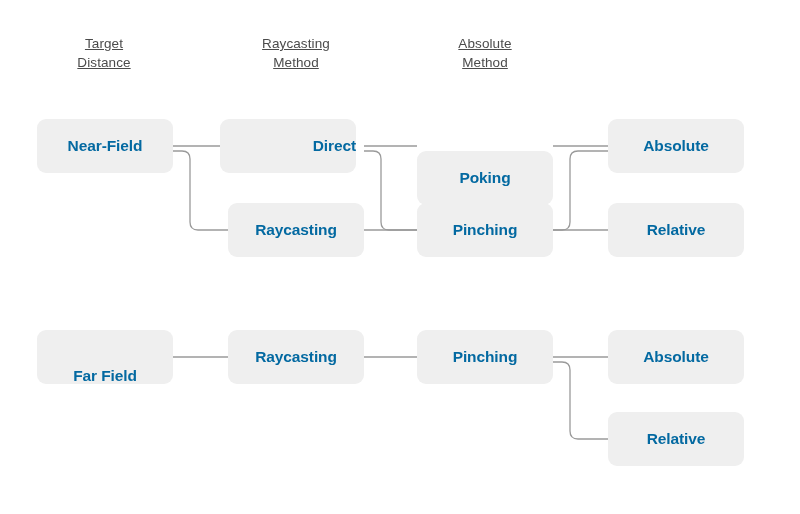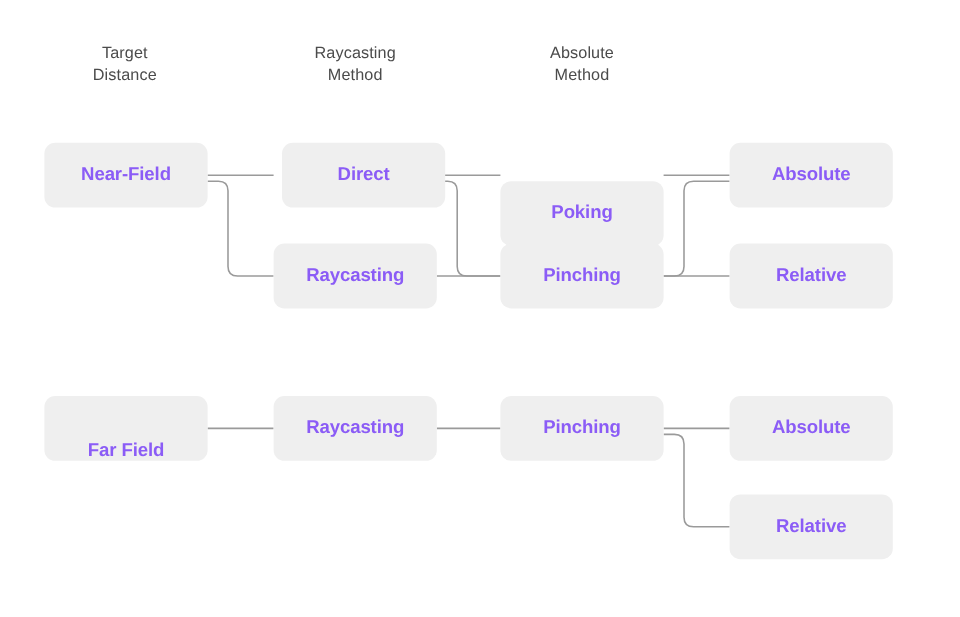--- a/index.html
+++ b/index.html
@@ -28,38 +28,39 @@
   .col-header {
     position: absolute;
     width: 190px;
     text-align: center;
     font-size: 13.5px;
     line-height: 19px;
     color: #4b4b4b;
     font-weight: 400;
     white-space: pre-line;
     letter-spacing: 0.1px;
+    text-decoration: underline;
   }
 
   
   .node {
     position: absolute;
     width: 136px;
     height: 54px;
     background: #efefef;
     border-radius: 9px;
     display: flex;
     align-items: center;
     justify-content: center;
     box-sizing: border-box;
   }
   .node-label {
     font-size: 15.5px;
     font-weight: 700;
-    color: #8b5cf6;
+    color: #0369a1;
     letter-spacing: -0.1px;
     text-align: center;
     line-height: 1.1;
   }
 
   
   #connector-layer {
     position: absolute;
     left: 0;
     top: 0;
@@ -108,21 +109,21 @@
     <path d="M364,357 L417,357"></path>
 
     <path d="M553,357 L608,357"></path>
 
     <path d="M553,362 L562,362 Q570,362 570,370 L570,431 Q570,439 578,439 L608,439"></path>
   </svg>
 
   <div class="node" style="left:37px; top:119px;">
     <span class="node-label">Near-Field</span>
   </div>
-  <div class="node" style="left:235px; top:119px;">
+  <div class="node" style="left:220px; top:119px;justify-content:flex-end;">
     <span class="node-label">Direct</span>
   </div>
   <div class="node" style="left:228px; top:203px;">
     <span class="node-label">Raycasting</span>
   </div>
   <div class="node" style="left:417px; top:119px;margin-top:32px;">
     <span class="node-label">Poking</span>
   </div>
   <div class="node" style="left:417px; top:203px;">
     <span class="node-label">Pinching</span>

